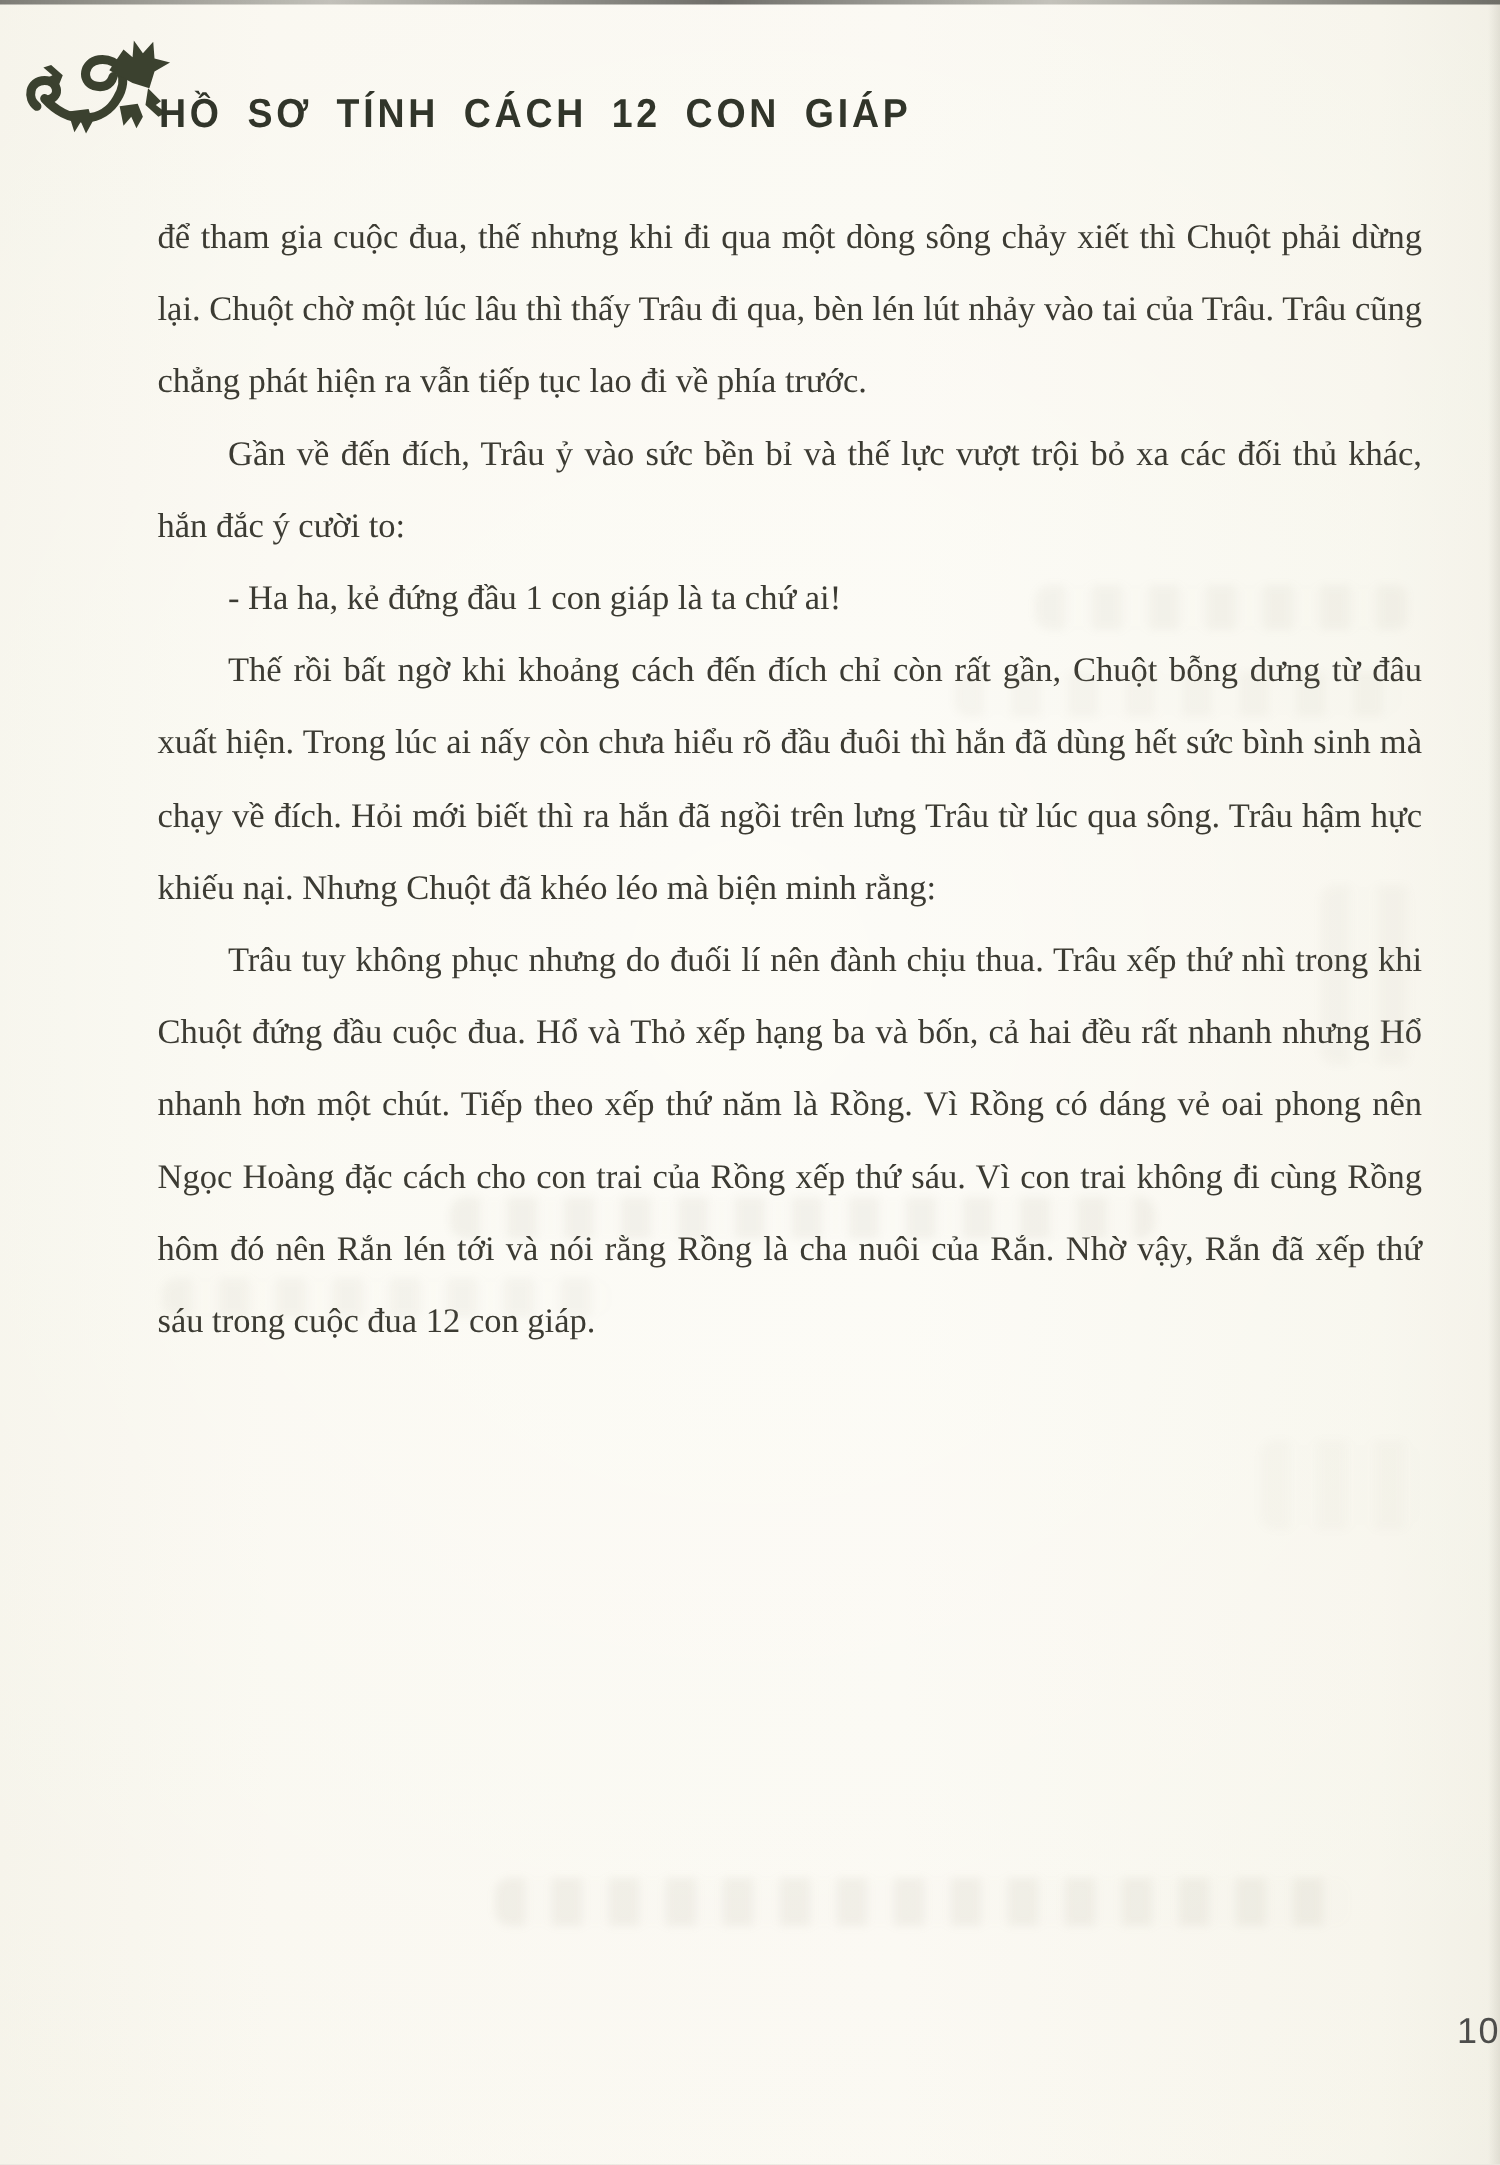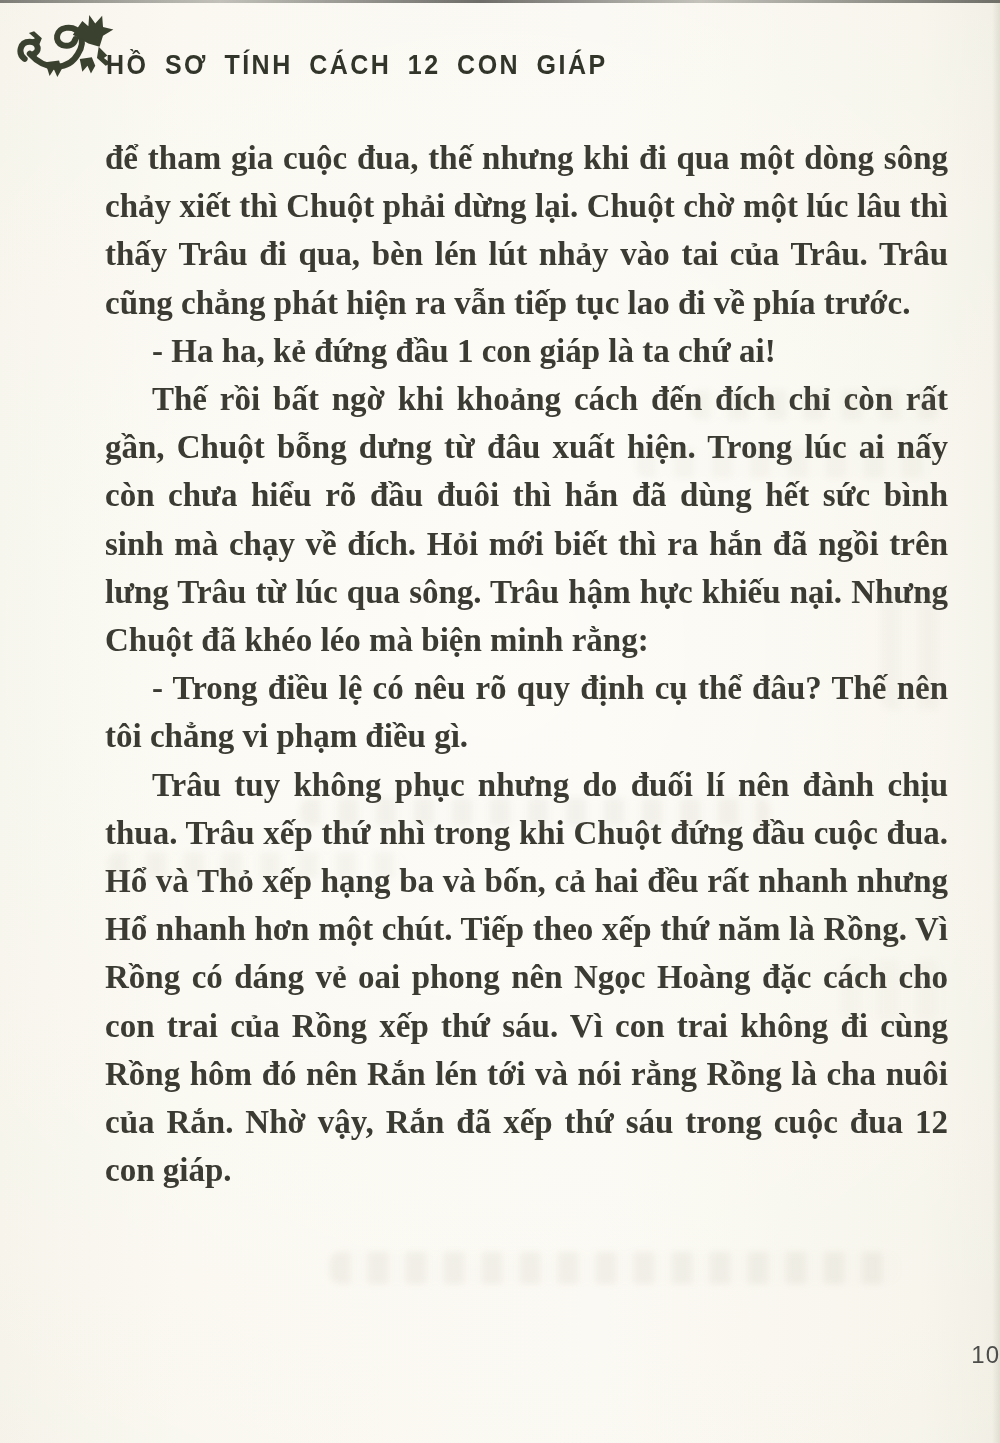--- a/index.html
+++ b/index.html
@@ -20,21 +20,21 @@
     background: linear-gradient(90deg,
       rgba(60,60,55,.65) 0%, rgba(90,90,82,.35) 22%, rgba(50,50,45,.7) 48%,
       rgba(95,95,86,.35) 70%, rgba(55,55,50,.7) 100%);
     filter: blur(.4px);
   }
   .scan-right-edge {
     position: absolute; top: 0; right: 0; width: 8px; height: 100%;
     background: linear-gradient(90deg, rgba(120,115,100,0) 0%, rgba(120,115,100,.14) 100%);
   }
 
-  .page-header { position: absolute; top: 0; left: 0; width: 100%; height: 120px; }
+  .page-header { position: absolute; top: 12px; left: 0; width: 100%; height: 120px; }
   .dragon {
     position: absolute; top: 6px; left: 16px; width: 112px; height: 92px;
     color: #3b412f;
   }
   .dragon svg { width: 100%; height: 100%; }
   .running-title {
     position: absolute; top: 49px; left: 106px; margin: 0;
     font-family: "Liberation Sans", "DejaVu Sans", sans-serif;
     font-weight: bold;
     font-size: 25px;
@@ -42,25 +42,24 @@
     word-spacing: 7px;
     color: #31352a;
     white-space: nowrap;
     transform: scaleY(1.08);
     transform-origin: left top;
   }
 
   .body-text {
     position: absolute;
     left: 105px; top: 134px; width: 843px;
-    font-size: 33px;
+    font-size: 23px;
     line-height: 48.2px;
     color: #3c3b33;
     text-align: justify;
-    font-weight: bold;
   }
   .body-text p { margin: 0; padding: 0; }
   .body-text p.indent { text-indent: 47px; }
 
   .page-number {
     position: absolute; top: 1341px; left: 0; width: 100%;
     text-align: right;
     font-family: "Liberation Sans", "DejaVu Sans", sans-serif;
     font-size: 24px;
     color: #4d4d4b;
@@ -108,23 +107,23 @@
           <path d="M96 44 l10 10 l-4 3 l8 6 l-6 3 l-10 -9 Z"></path>
           <path d="M26 44 l-8 -8 l4 -2 l-7 -6 l6 -2 l9 8 Z"></path>
         </g>
       </svg>
     </span>
     <h1 class="running-title">HỒ SƠ TÍNH CÁCH 12 CON GIÁP</h1>
   </header>
 
   <main class="body-text">
     <p class="para">để tham gia cuộc đua, thế nhưng khi đi qua một dòng sông chảy xiết thì Chuột phải dừng lại. Chuột chờ một lúc lâu thì thấy Trâu đi qua, bèn lén lút nhảy vào tai của Trâu. Trâu cũng chẳng phát hiện ra vẫn tiếp tục lao đi về phía trước.</p>
+    <p class="para indent">Gần về đến đích, Trâu ỷ vào sức bền bỉ và thế lực vượt trội bỏ xa các đối thủ khác, hắn đắc ý cười to:</p>
     <p class="para indent">- Ha ha, kẻ đứng đầu 1 con giáp là ta chứ ai!</p>
     <p class="para indent">Thế rồi bất ngờ khi khoảng cách đến đích chỉ còn rất gần, Chuột bỗng dưng từ đâu xuất hiện. Trong lúc ai nấy còn chưa hiểu rõ đầu đuôi thì hắn đã dùng hết sức bình sinh mà chạy về đích. Hỏi mới biết thì ra hắn đã ngồi trên lưng Trâu từ lúc qua sông. Trâu hậm hực khiếu nại. Nhưng Chuột đã khéo léo mà biện minh rằng:</p>
-    <p class="para indent">- Trong điều lệ có nêu rõ quy định cụ thể đâu? Thế nên tôi chẳng vi phạm điều gì.</p>
     <p class="para indent">Trâu tuy không phục nhưng do đuối lí nên đành chịu thua. Trâu xếp thứ nhì trong khi Chuột đứng đầu cuộc đua. Hổ và Thỏ xếp hạng ba và bốn, cả hai đều rất nhanh nhưng Hổ nhanh hơn một chút. Tiếp theo xếp thứ năm là Rồng. Vì Rồng có dáng vẻ oai phong nên Ngọc Hoàng đặc cách cho con trai của Rồng xếp thứ sáu. Vì con trai không đi cùng Rồng hôm đó nên Rắn lén tới và nói rằng Rồng là cha nuôi của Rắn. Nhờ vậy, Rắn đã xếp thứ sáu trong cuộc đua 12 con giáp.</p>
   </main>
 
   <div class="ghost g1"></div>
   <div class="ghost g2"></div>
   <div class="ghost g3"></div>
   <div class="ghost g4"></div>
   <div class="ghost g5"></div>
   <div class="ghost g6"></div>
   <div class="ghost g7"></div>

